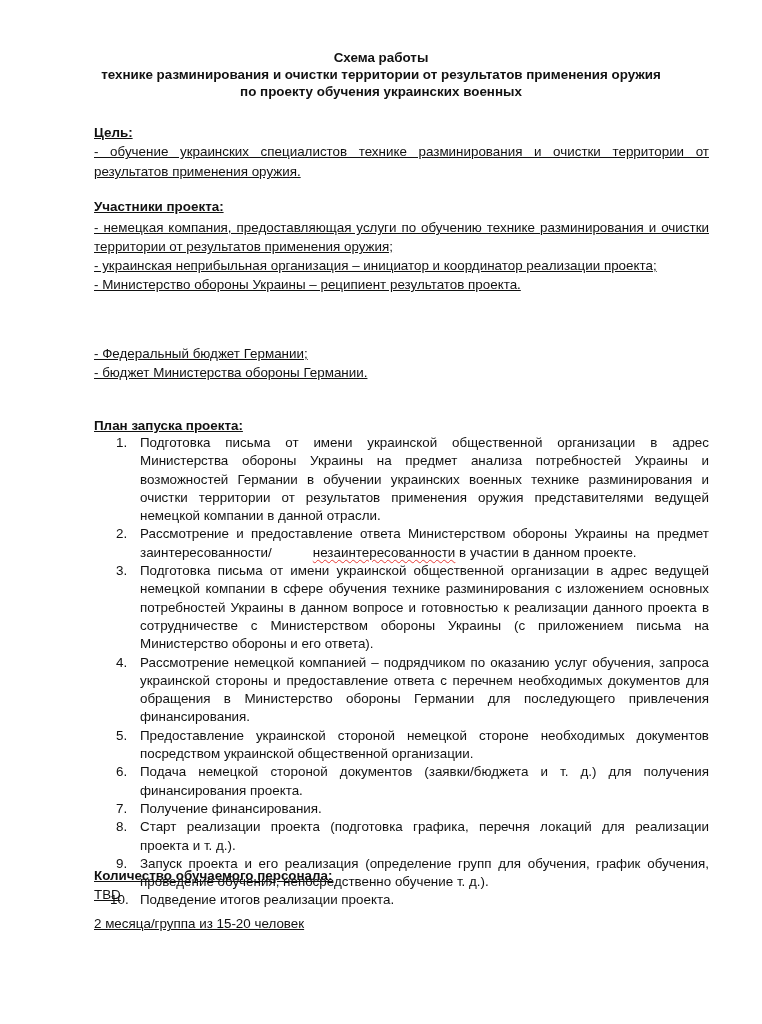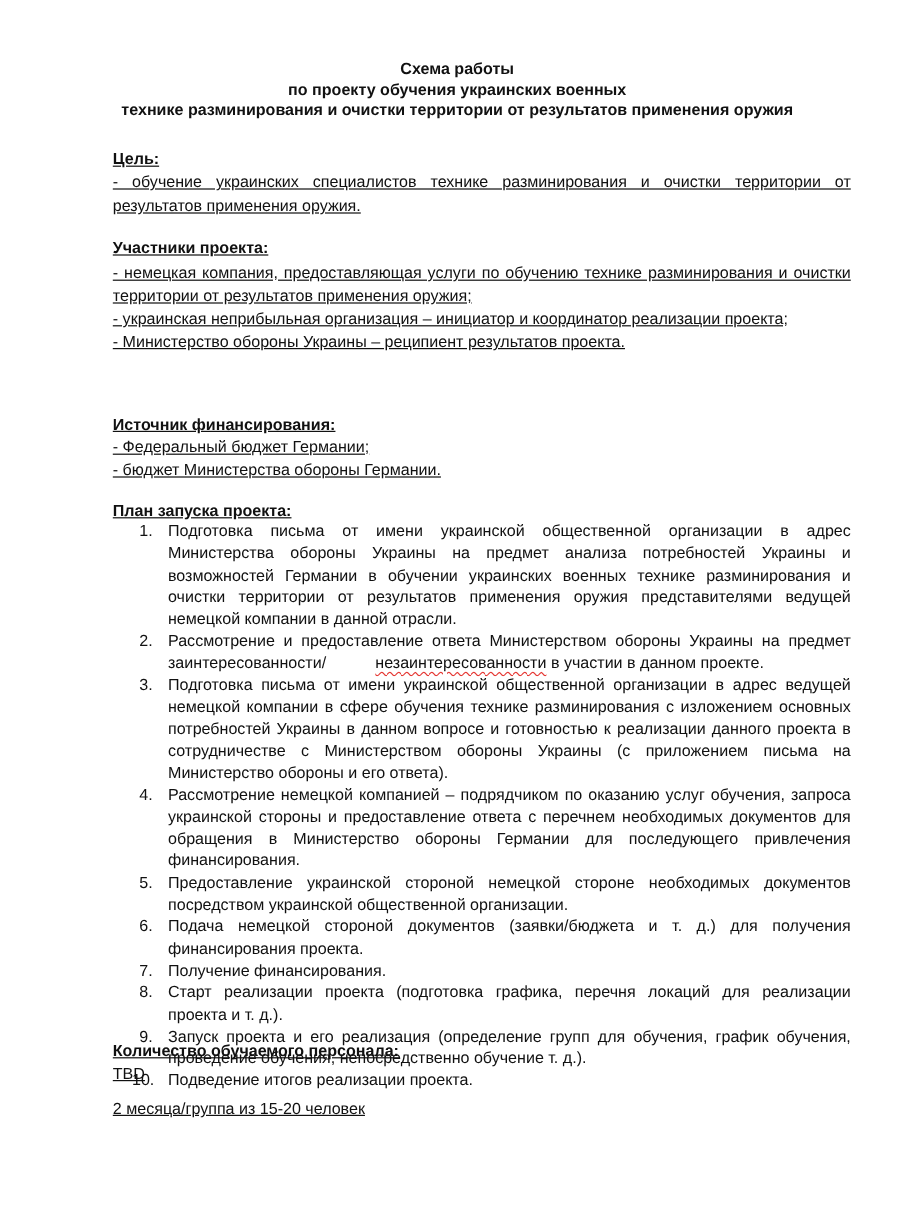--- a/index.html
+++ b/index.html
@@ -27,38 +27,37 @@
     ol.plan li.two .num { left: 16px; }
     .squiggle { text-decoration: underline wavy #e53935; text-decoration-thickness: 1px; text-underline-offset: 2px; padding-left: 41px; }
   </style>
 </head>
 <body>
 
 <div class="page">
 
   <div class="title">
     <div>Схема работы</div>
+    <div>технике разминирования и очистки территории от результатов применения оружия</div>
     <div>по проекту обучения украинских военных</div>
-    <div>технике разминирования и очистки территории от результатов применения оружия</div>
   </div>
 
   <div class="sec" style="top:123px;">
     <div class="line heading">Цель:</div>
     <div class="line" style="line-height:20px;">- обучение украинских специалистов технике разминирования и очистки территории от результатов применения оружия.</div>
   </div>
 
   <div class="sec" style="top:197px;">
     <div class="line heading" style="margin-bottom:2px;">Участники проекта:</div>
     <div class="line">- немецкая компания, предоставляющая услуги по обучению технике разминирования и очистки территории от результатов применения оружия;</div>
     <div class="line">- украинская неприбыльная организация – инициатор и координатор реализации проекта;</div>
     <div class="line">- Министерство обороны Украины – реципиент результатов проекта.</div>
   </div>
 
   <div class="sec" style="top:344px;">
-    <div class="line heading">Источник финансирования:</div>
     <div class="line">- Федеральный бюджет Германии;</div>
     <div class="line">- бюджет Министерства обороны Германии.</div>
   </div>
 
   <div class="sec" style="top:416px;">
     <div class="line heading">План запуска проекта:</div>
   </div>
   <ol class="plan">
     <li><span class="num">1.</span><span>Подготовка письма от имени украинской общественной организации в адрес Министерства обороны Украины на предмет анализа потребностей Украины и возможностей Германии в обучении украинских военных технике разминирования и очистки территории от результатов применения оружия представителями ведущей немецкой компании в данной отрасли.</span></li>
     <li><span class="num">2.</span><span>Рассмотрение и предоставление ответа Министерством обороны Украины на предмет заинтересованности/</span><span class="squiggle">незаинтересованности</span><span> в участии в данном проекте.</span></li>

